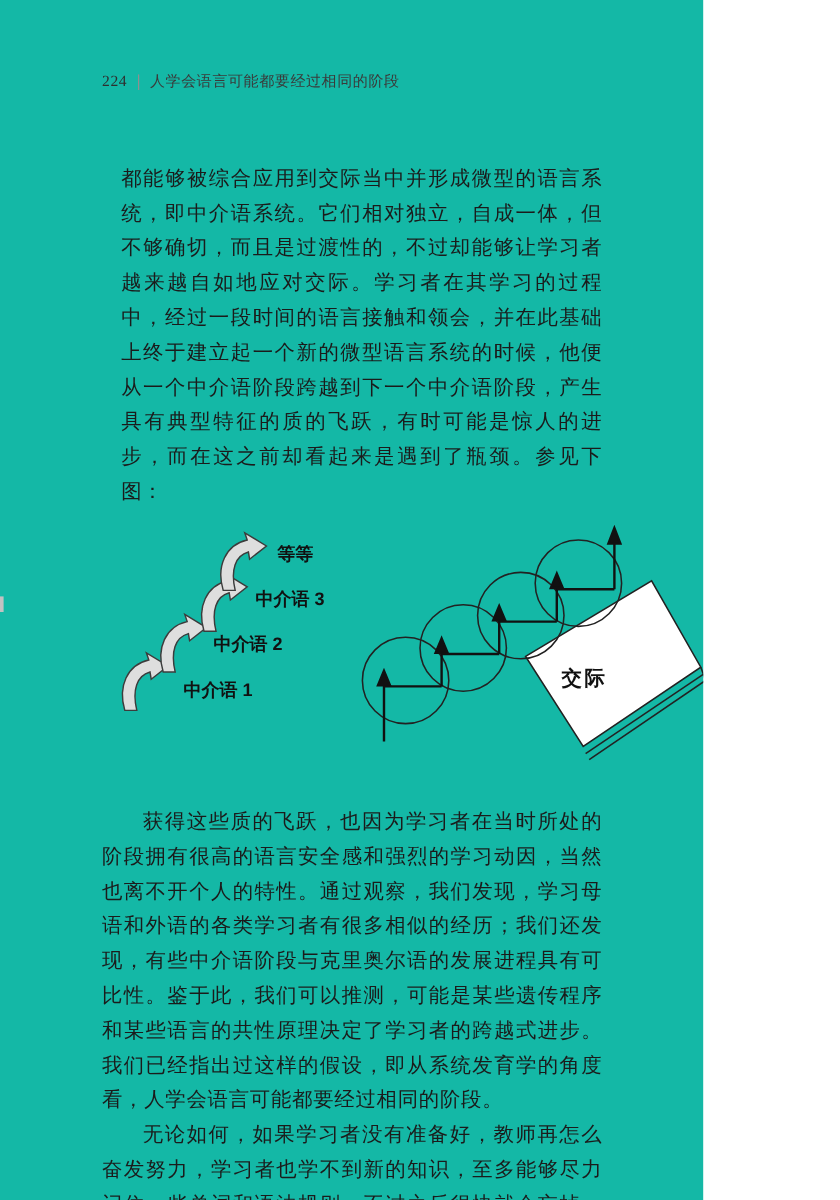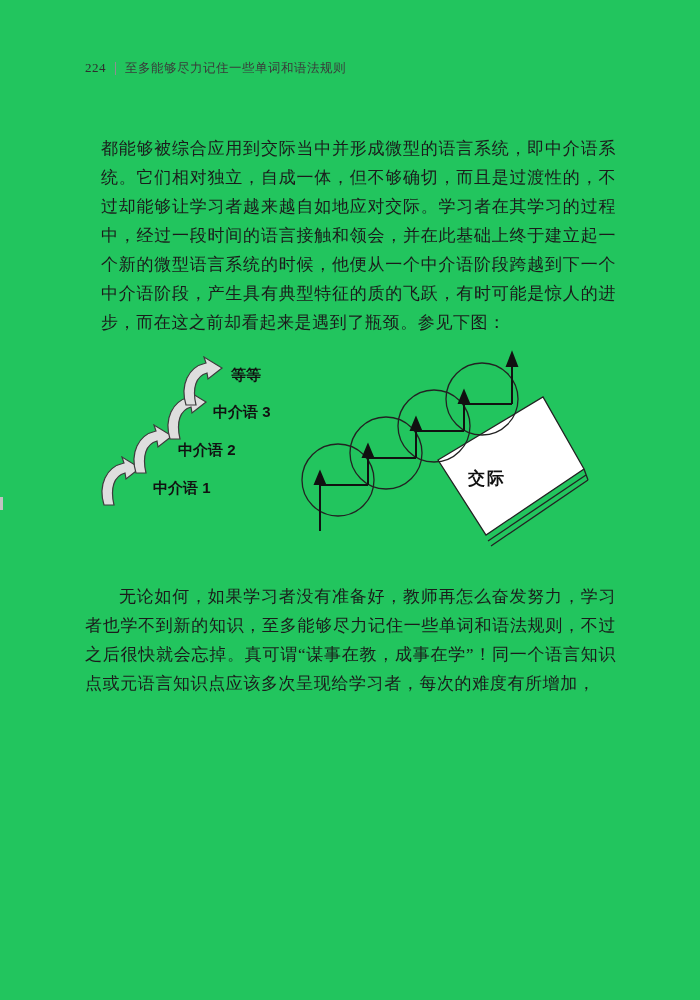--- a/index.html
+++ b/index.html
@@ -1,20 +1,20 @@
 <!DOCTYPE html>
 <html><head>
 <meta charset="utf-8">
 <style>
   * { margin:0; padding:0; box-sizing:border-box; }
   html, body { background:#ffffff; }
   .page {
     position:relative;
-    width:700px; height:1000px;
-    background:#22c55e;
+    width:586px; height:1000px;
+    background:#14b8a6;
     color:#1d1d1d;
     font-family:"Liberation Serif","DejaVu Serif",serif;
     padding:60px 84px 0 85px;
     overflow:hidden;
   }
   .running-head {
     display:flex; align-items:center; gap:9px;
     font-size:12.5px; line-height:16px; color:#3a3a3a;
     letter-spacing:0.5px;
   }
@@ -39,21 +39,21 @@
   }
 </style>
 </head>
 <body>
 
 <div class="page">
 
   <div class="running-head">
     <span class="page-num">224</span>
     <span class="head-divider"></span>
-    <span class="book-title">至多能够尽力记住一些单词和语法规则</span>
+    <span class="book-title">人学会语言可能都要经过相同的阶段</span>
   </div>
 
   <div class="body-text">
 
     <p class="continuation">都能够被综合应用到交际当中并形成微型的语言系统，即中介语系统。它们相对独立，自成一体，但不够确切，而且是过渡性的，不过却能够让学习者越来越自如地应对交际。学习者在其学习的过程中，经过一段时间的语言接触和领会，并在此基础上终于建立起一个新的微型语言系统的时候，他便从一个中介语阶段跨越到下一个中介语阶段，产生具有典型特征的质的飞跃，有时可能是惊人的进步，而在这之前却看起来是遇到了瓶颈。参见下图：</p>
 
     <div class="figure">
       <svg width="520" height="215" viewBox="0 0 520 215">
         <defs>
           <path id="curve-arrow" d="M6,44 C0,24 8,6 26,2 L24,-4 L42,7 L28,18 L27,12 C16,15 12,27 16,44 Z"></path>
@@ -98,19 +98,20 @@
           <use href="#curve-arrow" transform="translate(92,14)"></use>
         </g>
 
         <text x="65" y="146">中介语 1</text>
         <text x="90" y="108">中介语 2</text>
         <text x="125" y="70">中介语 3</text>
         <text x="143" y="33">等等</text>
       </svg>
     </div>
 
+    <p class="indent">获得这些质的飞跃，也因为学习者在当时所处的阶段拥有很高的语言安全感和强烈的学习动因，当然也离不开个人的特性。通过观察，我们发现，学习母语和外语的各类学习者有很多相似的经历；我们还发现，有些中介语阶段与克里奥尔语的发展进程具有可比性。鉴于此，我们可以推测，可能是某些遗传程序和某些语言的共性原理决定了学习者的跨越式进步。我们已经指出过这样的假设，即从系统发育学的角度看，人学会语言可能都要经过相同的阶段。</p>
 
     <p class="indent">无论如何，如果学习者没有准备好，教师再怎么奋发努力，学习者也学不到新的知识，至多能够尽力记住一些单词和语法规则，不过之后很快就会忘掉。真可谓“谋事在教，成事在学”！同一个语言知识点或元语言知识点应该多次呈现给学习者，每次的难度有所增加，</p>
 
   </div>
 
   <div class="edge-mark"></div>
 </div>
 
 </body></html>

